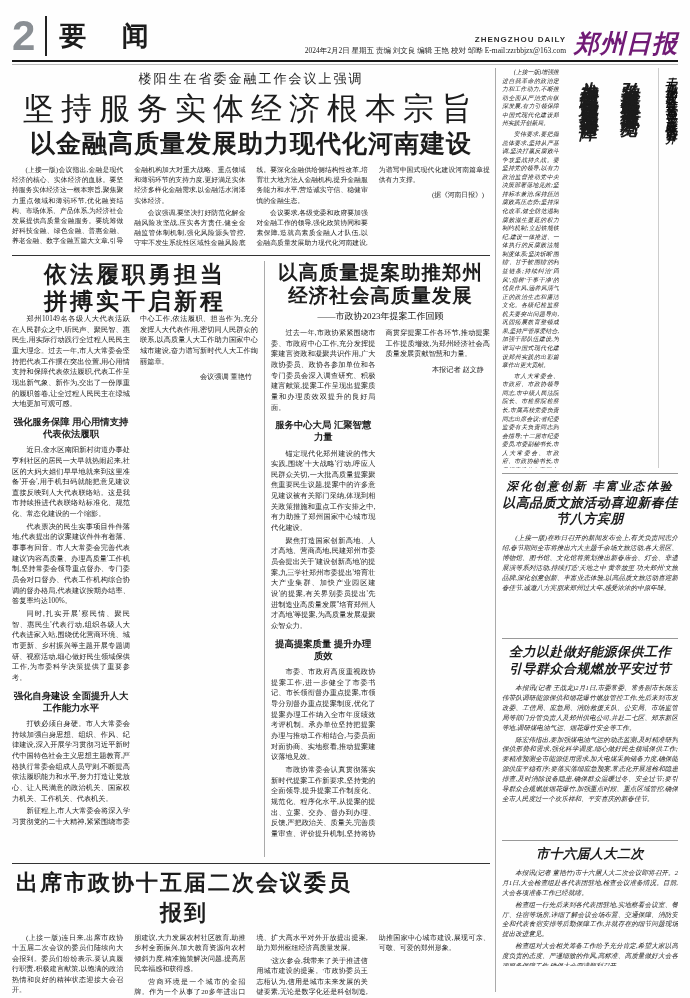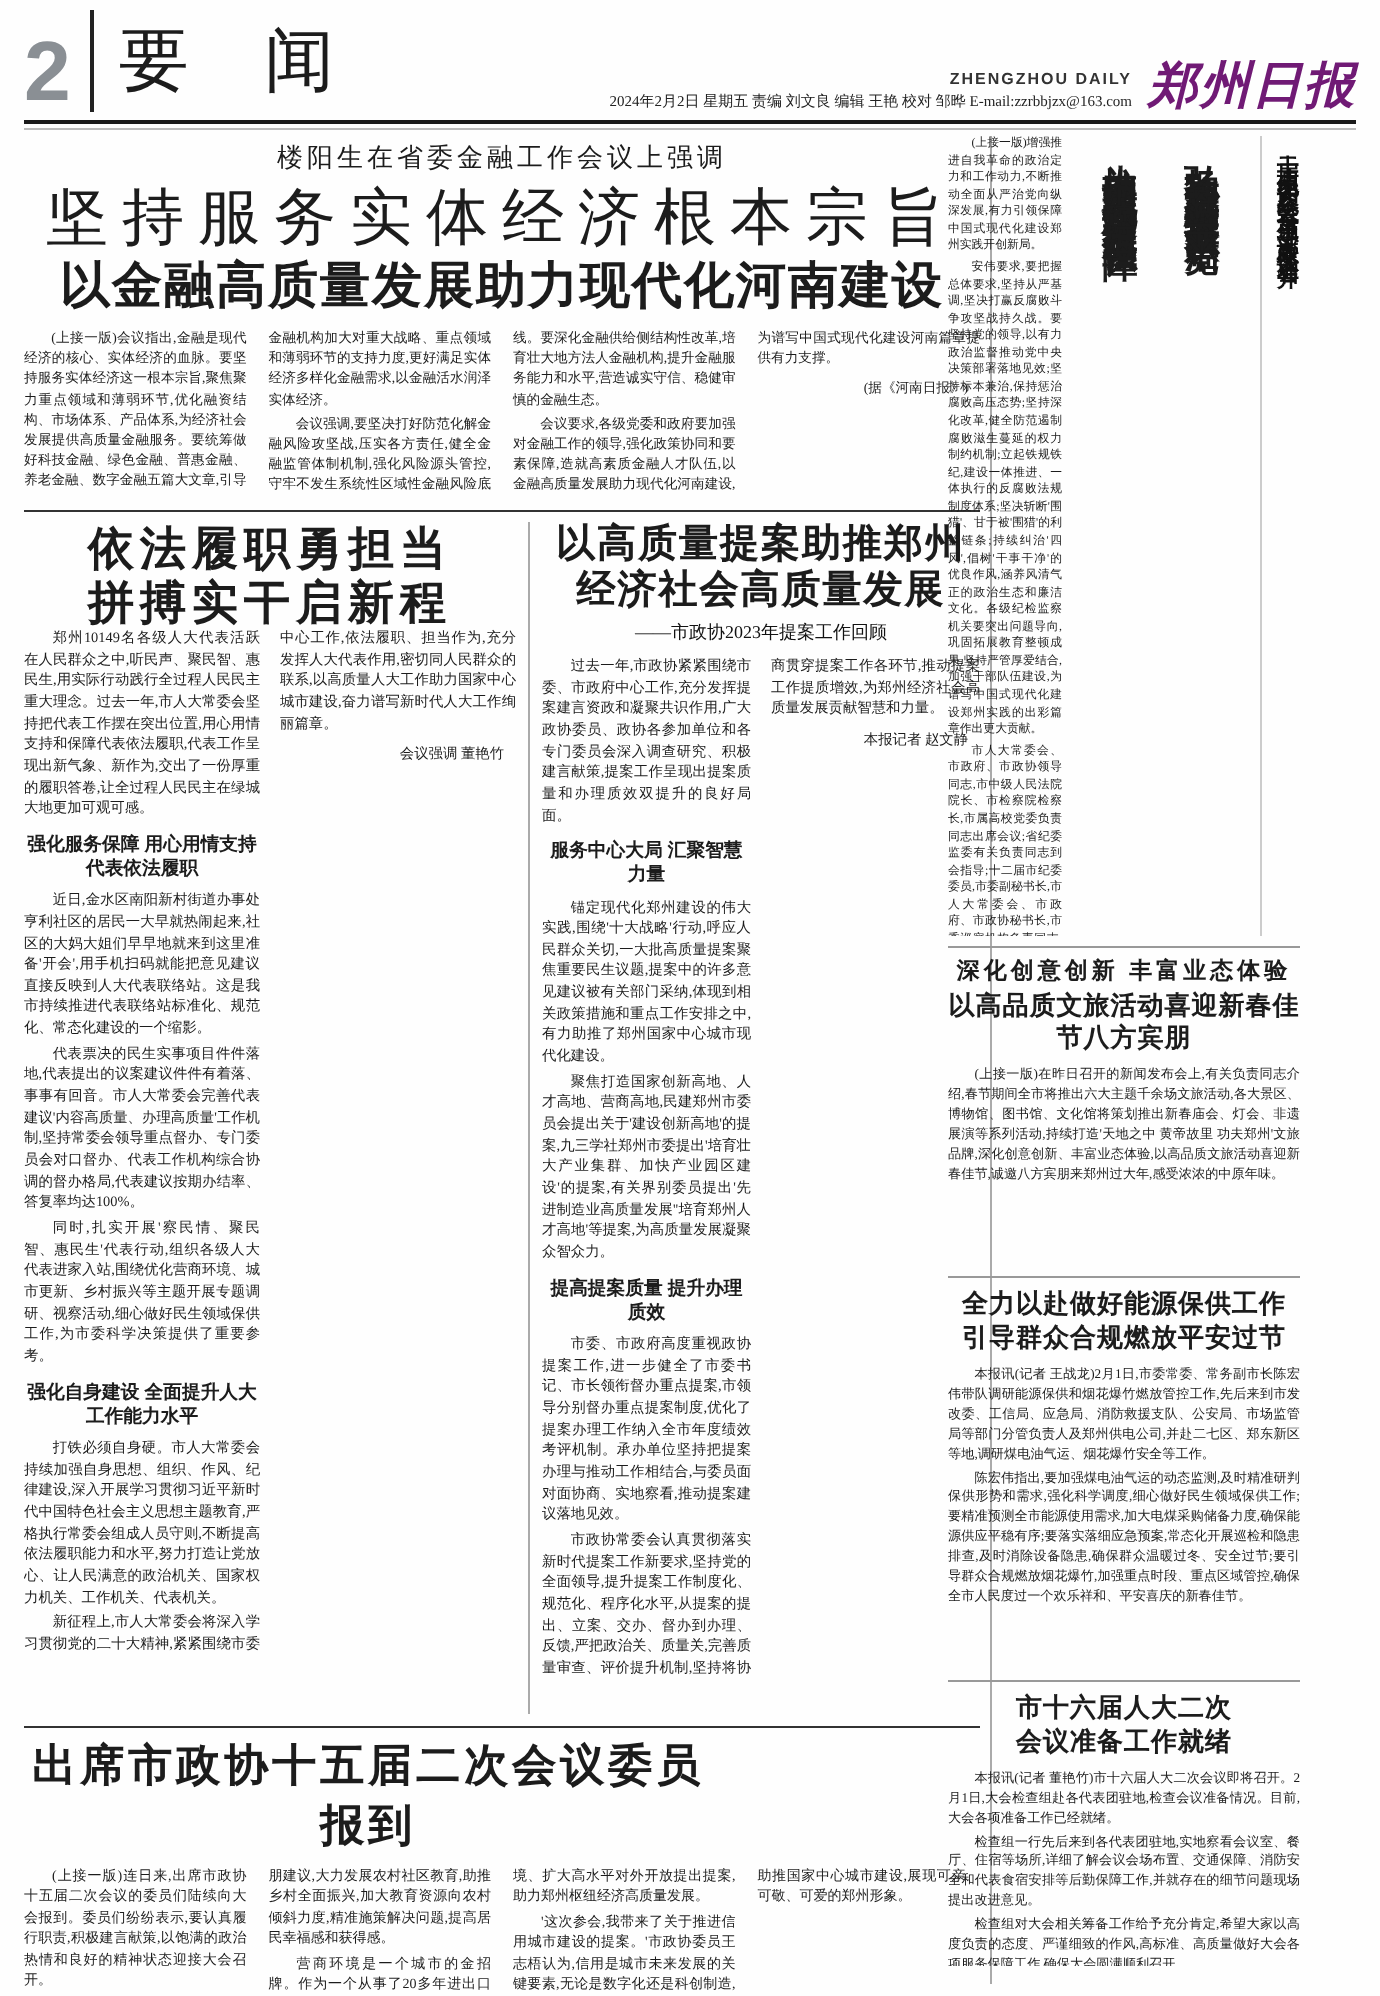--- a/index.html
+++ b/index.html
@@ -3,32 +3,32 @@
 <meta charset="utf-8">
 <style>
   html,body{margin:0;padding:0;background:#e8e8e8;}
   .page{position:relative;width:690px;height:998px;background:#fefefe;margin:0 auto;
         font-family:"Liberation Serif","DejaVu Serif",serif;color:#1c1c1c;overflow:hidden;}
   
   .hdr{position:absolute;left:12px;top:10px;right:12px;height:46px;display:flex;align-items:flex-end;justify-content:space-between;}
   .hdr-left{display:flex;align-items:flex-end;gap:10px;}
   .pagenum{font-size:42px;line-height:40px;font-weight:bold;color:#8a8f94;font-family:"Liberation Sans","DejaVu Sans",sans-serif;}
   .secbox{border-left:2px solid #222;padding:2px 6px 2px 12px;}
-  .sectitle{font-size:35px;font-weight:normal;letter-spacing:14px;font-family:"Liberation Sans","DejaVu Sans",sans-serif;}
+  .sectitle{font-size:27px;font-weight:bold;letter-spacing:14px;font-family:"Liberation Sans","DejaVu Sans",sans-serif;}
   .hdr-right{display:flex;align-items:flex-end;gap:8px;}
   .hdr-meta{text-align:right;}
   .paper-en{font-size:8px;font-weight:bold;letter-spacing:1px;color:#333;font-family:"Liberation Sans","DejaVu Sans",sans-serif;margin-top:22px;}
   .dateline{font-size:7.5px;color:#222;margin-top:2px;}
   .logo{font-size:25px;font-weight:bold;font-style:italic;color:#701a75;letter-spacing:1px;line-height:1;}
   .hdr-rule{position:absolute;left:12px;right:12px;top:60px;height:2px;background:#1a1a1a;}
   .hdr-rule2{position:absolute;left:12px;right:12px;top:64px;height:1px;background:#bbb;}
   
   .left-zone{position:absolute;left:12px;top:68px;width:478px;height:924px;}
   .vrule-main{position:absolute;left:495px;top:68px;bottom:6px;width:1px;background:#aaa;}
-  .right-zone{position:absolute;left:474px;top:68px;width:176px;height:924px;}
+  .right-zone{position:absolute;left:502px;top:68px;width:176px;height:924px;font-style:italic;}
   
   .t-kicker{text-align:center;font-size:13px;margin:2px 0 4px;letter-spacing:2px;}
   .t-h1{text-align:center;font-size:31px;font-weight:normal;letter-spacing:7px;line-height:1.1;
         font-family:"Liberation Sans","DejaVu Sans",sans-serif;}
   .t-h2{text-align:center;font-size:25px;font-weight:bold;letter-spacing:1px;line-height:1.2;margin-top:2px;
         font-family:"Liberation Sans","DejaVu Sans",sans-serif;}
   .t-body{margin-top:7px;height:84px;overflow:hidden;column-count:4;column-gap:11px;column-fill:auto;
           font-size:6.8px;line-height:1.5;}
   .midrule{height:1px;background:#333;margin:6px 0 5px;}
   
@@ -186,21 +186,20 @@
       <div class="s3-body">
           <div class="blk blk-p">本报讯(记者 王战龙)2月1日,市委常委、常务副市长陈宏伟带队调研能源保供和烟花爆竹燃放管控工作,先后来到市发改委、工信局、应急局、消防救援支队、公安局、市场监管局等部门分管负责人及郑州供电公司,并赴二七区、郑东新区等地,调研煤电油气运、烟花爆竹安全等工作。</div>
           <div class="blk blk-p">陈宏伟指出,要加强煤电油气运的动态监测,及时精准研判保供形势和需求,强化科学调度,细心做好民生领域保供工作;要精准预测全市能源使用需求,加大电煤采购储备力度,确保能源供应平稳有序;要落实落细应急预案,常态化开展巡检和隐患排查,及时消除设备隐患,确保群众温暖过冬、安全过节;要引导群众合规燃放烟花爆竹,加强重点时段、重点区域管控,确保全市人民度过一个欢乐祥和、平安喜庆的新春佳节。</div>
         </div>
     </div>
 
     <div class="s-rule"></div>
 
     <div>
       <div class="s-h2">市十六届人大二次</div>
-      <div class="s-h2">会议准备工作就绪</div>
       <div class="s4-body">
           <div class="blk blk-p">本报讯(记者 董艳竹)市十六届人大二次会议即将召开。2月1日,大会检查组赴各代表团驻地,检查会议准备情况。目前,大会各项准备工作已经就绪。</div>
           <div class="blk blk-p">检查组一行先后来到各代表团驻地,实地察看会议室、餐厅、住宿等场所,详细了解会议会场布置、交通保障、消防安全和代表食宿安排等后勤保障工作,并就存在的细节问题现场提出改进意见。</div>
           <div class="blk blk-p">检查组对大会相关筹备工作给予充分肯定,希望大家以高度负责的态度、严谨细致的作风,高标准、高质量做好大会各项服务保障工作,确保大会圆满顺利召开。</div>
         </div>
     </div>
   </div>
 </div>
 
 </body></html>

